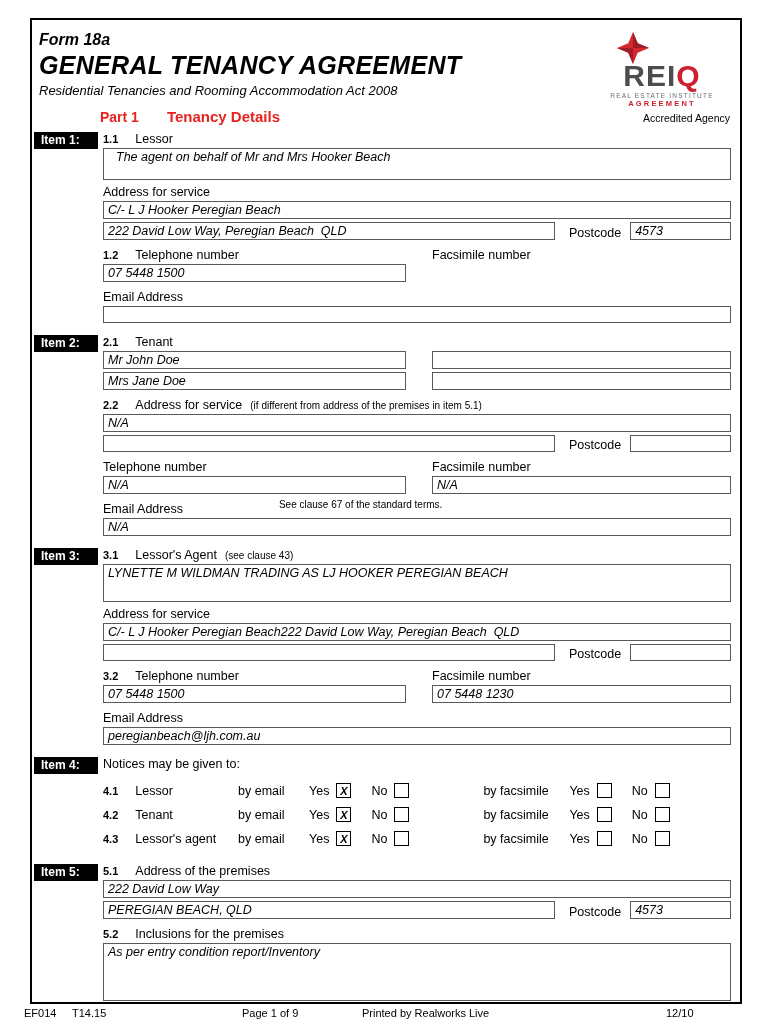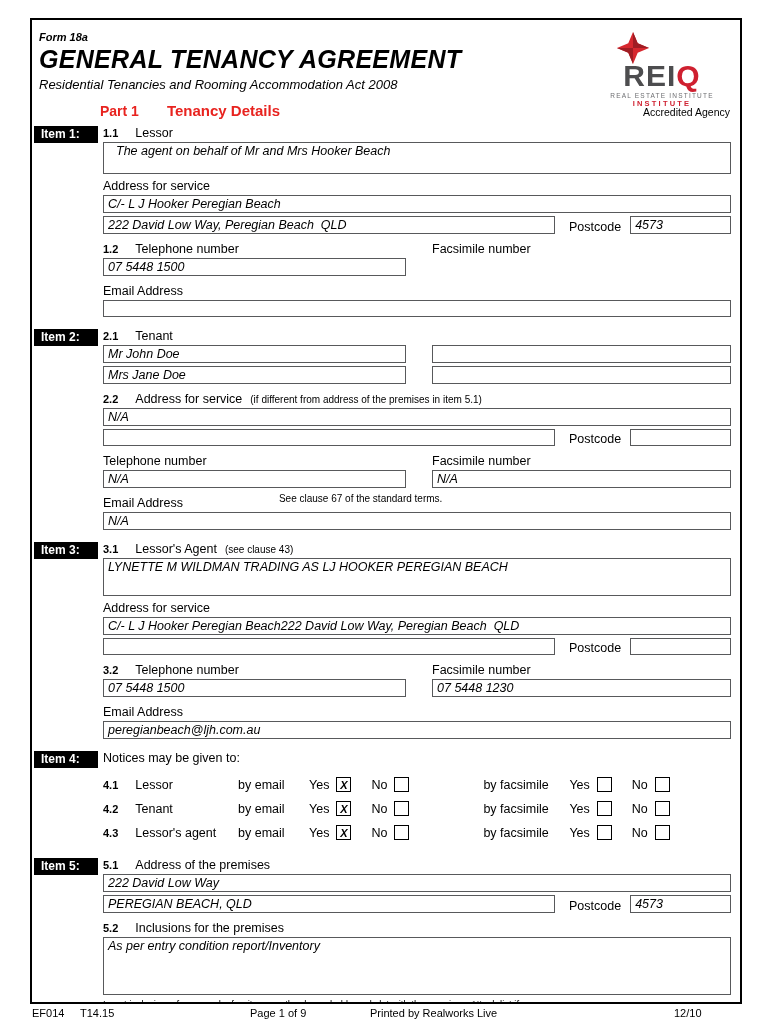--- a/index.html
+++ b/index.html
@@ -8,21 +8,21 @@
     width:770px; height:1024px; position:relative;
     font-family:"Liberation Sans", sans-serif; color:#000;
   }
   .page {
     position:absolute; left:30px; top:18px; width:712px; height:986px;
     border:2px solid #000; padding-top:11px; overflow:hidden; background:#fff;
   }
 
   
   .hd { padding-left:7px; position:relative; }
-  .hd-form { font-size:11px; font-weight:bold; font-style:italic; }
+  .hd-form { font-size:16px; font-weight:bold; font-style:italic; }
   .hd-title { font-size:25px; font-weight:bold; font-style:italic; letter-spacing:.3px; margin-top:2px; }
   .hd-act { font-size:13px; font-style:italic; margin-top:3px; }
 
   .logo { position:absolute; top:0px; right:14px; width:128px; text-align:center; }
   .logo-star { display:block; margin:0 auto -4px 18px; }
   .logo-name { font-size:30px; font-weight:bold; letter-spacing:1px; line-height:30px; }
   .logo-name .g1 { color:#4d4d4f; } .logo-name .g2 { color:#cf2030; }
   .logo-l1 { font-size:6.5px; letter-spacing:1.2px; color:#6d6e71; margin-top:1px; }
   .logo-l2 { font-size:7.5px; font-weight:bold; letter-spacing:2.2px; color:#cf2030; }
 
@@ -70,21 +70,21 @@
     flex:none; width:15px; height:15px; border:1px solid #000; margin-left:7px;
     font-style:italic; font-size:11px; font-weight:bold;
     display:flex; align-items:center; justify-content:center;
   }
   .gap-no { margin-left:20px; }
   .nr-bf { flex:none; margin-left:74px; width:86px; }
   .tiny { font-size:9.5px; }
   .note5 { margin-top:2px; }
 
   
-  .footer { position:absolute; left:30px; top:1007px; width:712px; height:14px; font-size:11px; }
+  .footer { position:absolute; left:22px; top:1007px; width:712px; height:14px; font-size:11px; }
   .footer span { position:absolute; top:0; }
   .f1 { left:2px; } .f2 { left:50px; } .f3 { left:220px; } .f4 { left:340px; } .f5 { left:644px; }
 </style>
 </head>
 <body>
 
 <div class="page">
 
   <div class="hd">
     <div class="hd-form">Form 18a</div>
@@ -92,21 +92,21 @@
     <div class="hd-act">Residential Tenancies and Rooming Accommodation Act 2008</div>
 
     <div class="logo">
       <svg class="logo-star" width="34" height="34" viewBox="0 0 36 36">
         <polygon points="18,1 23,13 35,18 23,23 18,35 13,23 1,18 13,13" fill="#d7282f"></polygon>
         <polygon points="18,1 23,13 35,18 18,18" fill="#9f1d24"></polygon>
         <polygon points="18,35 13,23 1,18 18,18" fill="#9f1d24"></polygon>
       </svg>
       <div class="logo-name"><span class="g1">REI</span><span class="g2">Q</span></div>
       <div class="logo-l1">REAL ESTATE INSTITUTE</div>
-      <div class="logo-l2">INSTITUTE</div>
+      <div class="logo-l2">AGREEMENT</div>
     </div>
   </div>
 
   <div class="part-row">
     <span class="part-num">Part 1</span>
     <span class="part-title">Tenancy Details</span>
     <span class="accredited">Accredited Agency</span>
   </div>
 
   <div class="sec">

